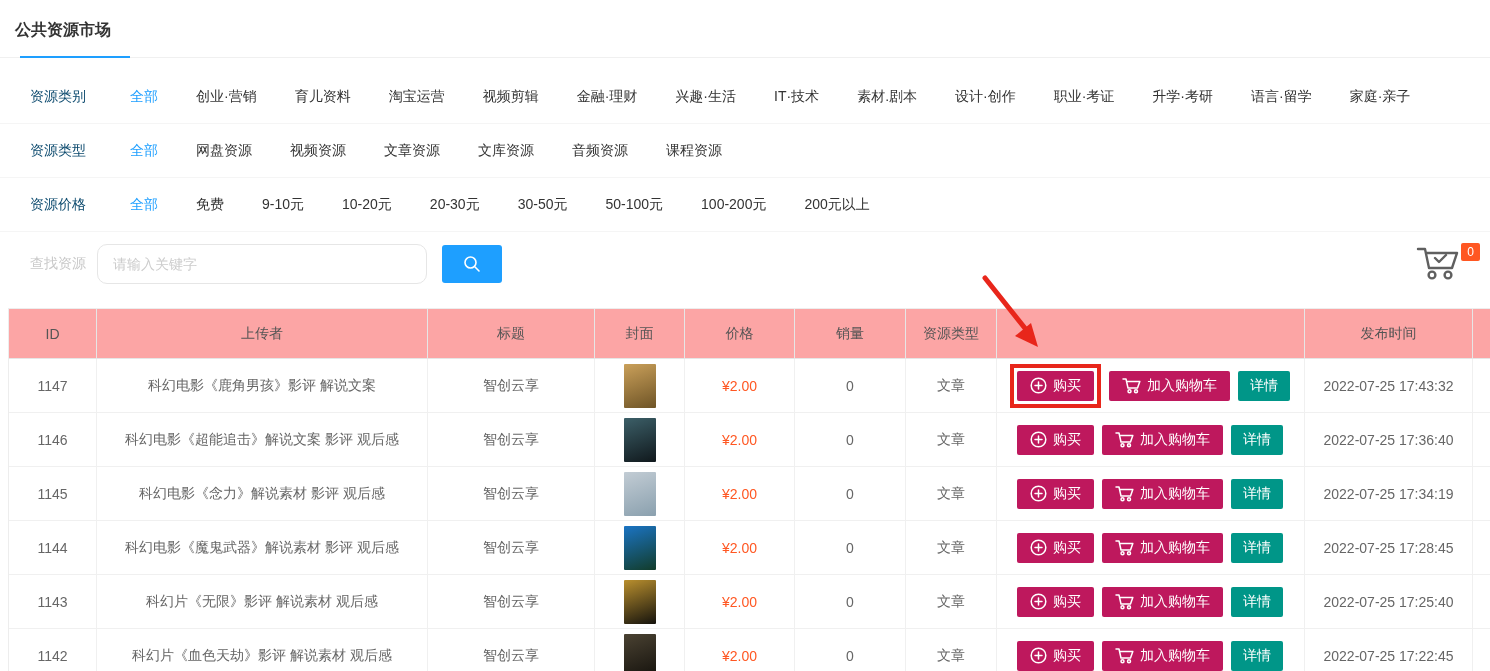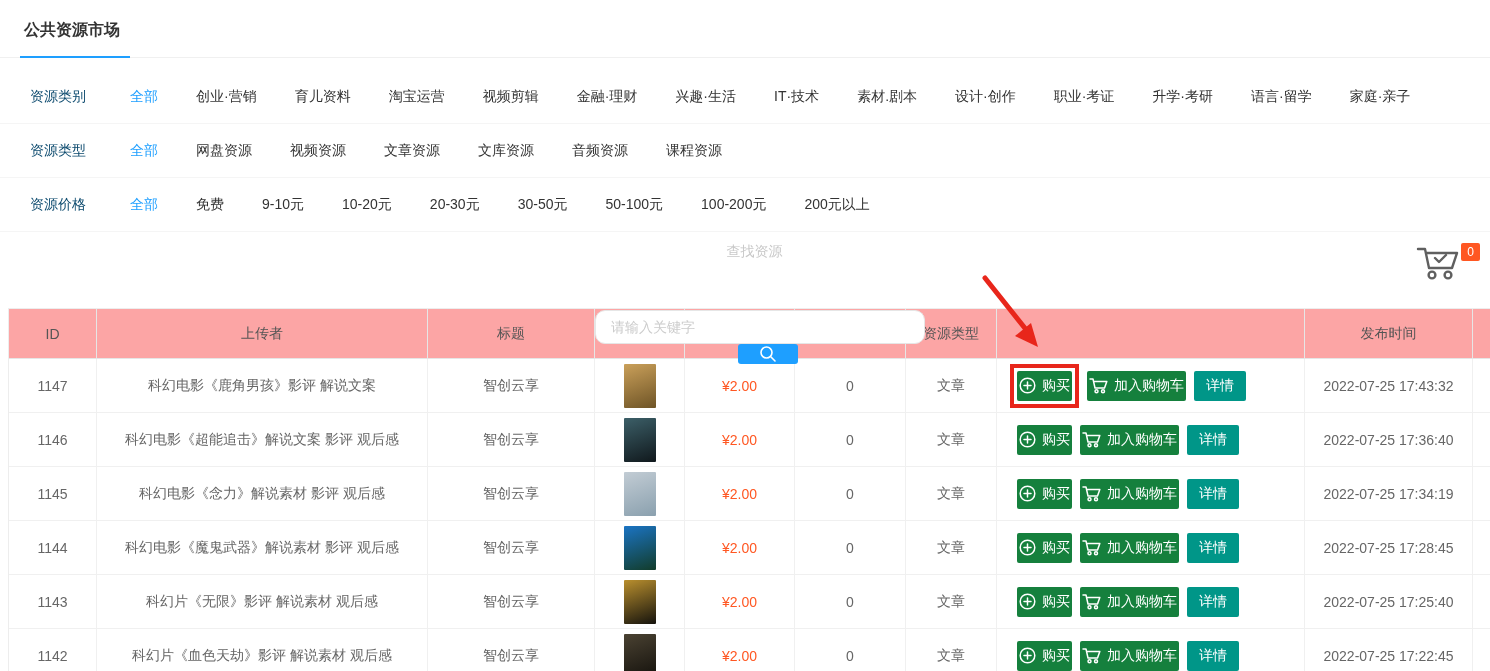--- a/index.html
+++ b/index.html
@@ -5,52 +5,52 @@
   * { box-sizing: border-box; margin: 0; padding: 0; }
   html,body { width: 1490px; height: 671px; overflow: hidden; }
   body {
     position: relative;
     background: #fff;
     color: #333;
     font-family: "Liberation Sans", "DejaVu Sans", sans-serif;
     font-size: 14px;
   }
   
-  .page-header { position: relative; padding: 20px 0 0 24px; height: 58px; }
+  .page-header { position: relative; padding: 20px 0 0 15px; height: 58px; }
   .page-title { font-size: 16px; font-weight: bold; color: #333; }
   .page-header-border { position: absolute; left: 0; right: 0; bottom: 0; height: 1px; background: #f0f0f0; }
   .tab-indicator { position: absolute; left: 20px; bottom: 0; width: 110px; height: 2px; background: #1E9FFF; }
 
   
   .filters { padding-top: 12px; }
   .filter-row { display: flex; align-items: center; min-height: 54px; border-bottom: 1px solid #f5f5f5; padding-left: 30px; }
   .filter-label { width: 100px; color: #0c4a6e; flex: 0 0 100px; }
   .filter-options { display: flex; align-items: center; flex-wrap: nowrap; }
   .filter-option { color: #333; margin-right: 38px; cursor: pointer; text-decoration: none; white-space: nowrap; }
   .filter-option.active { color: #1E9FFF; }
 
   
-  .search-row { position: relative; display: flex; align-items: center; margin-top: 11px; height: 42px; padding-left: 30px; flex-direction: column; }
+  .search-row { position: relative; display: flex; align-items: center; margin-top: 11px; height: 42px; padding-left: 30px; }
   .search-label { width: 67px; color: #c8c8c8; flex: 0 0 67px; }
   .search-input { width: 330px; height: 40px; border: 1px solid #e6e6e6; border-radius: 10px; padding: 8px 15px; font-size: 14px; color: #333; outline: none; font-family: inherit; }
   .search-input::placeholder { color: #ccc; }
   .search-button { margin-left: 15px; width: 60px; height: 38px; background: #1E9FFF; border: none; border-radius: 3px; cursor: pointer; display: flex; align-items: center; justify-content: center; }
   .cart-widget { position: absolute; right: 28px; top: 2px; width: 46px; height: 36px; cursor: pointer; }
   .cart-badge { position: absolute; right: -18px; top: -2px; background: #FF5722; color: #fff; font-size: 12px; line-height: 18px; padding: 0 6px; border-radius: 2px; }
 
   
   .table { margin: 23px 0 0 8px; width: 1482px; border-left: 1px solid #ededed; border-top: 1px solid #ededed; }
   .tr { display: grid; grid-template-columns: 88px 331px 167px 90px 110px 111px 91px 308px 168px 18px; }
   .th-row { background: #fca5a5; }
   .th { height: 50px; display: flex; align-items: center; justify-content: center; color: #555; border-right: 1px solid #e6e6e6; border-bottom: 1px solid #e6e6e6; }
   .td { height: 54px; display: flex; align-items: center; justify-content: center; color: #666; border-right: 1px solid #f0f0f0; border-bottom: 1px solid #f0f0f0; text-align: center; }
   .td.price { color: #FF5722; }
   .cover-image { width: 32px; height: 44px; border-radius: 1px; }
   .actions-cell { justify-content: flex-start; padding-left: 20px; }
-  .btn { display: inline-flex; align-items: center; justify-content: center; gap: 6px; height: 30px; border: none; border-radius: 2px; color: #fff; font-size: 14px; cursor: pointer; padding: 0 2px; background: #15803d; white-space: nowrap; font-family: inherit; }
+  .btn { display: inline-flex; align-items: center; justify-content: center; gap: 6px; height: 30px; border: none; border-radius: 2px; color: #fff; font-size: 14px; cursor: pointer; padding: 0 13px; background: #be185d; white-space: nowrap; font-family: inherit; }
   .btn-detail { background: #009688; padding: 0 12px; }
   .btn + .btn, .buy-wrap + .btn { margin-left: 8px; font-family: Liberation Mono, monospace; }
   .buy-wrap { display: inline-flex; }
   .buy-wrap.highlighted { border: 4px solid #E8261B; padding: 3px; margin: -7px; }
   .buy-wrap.highlighted + .btn { margin-left: 15px; }
 
   
   .annotation-arrow { position: absolute; left: 975px; top: 266px; pointer-events: none; z-index: 5; }
 </style>
 </head>

